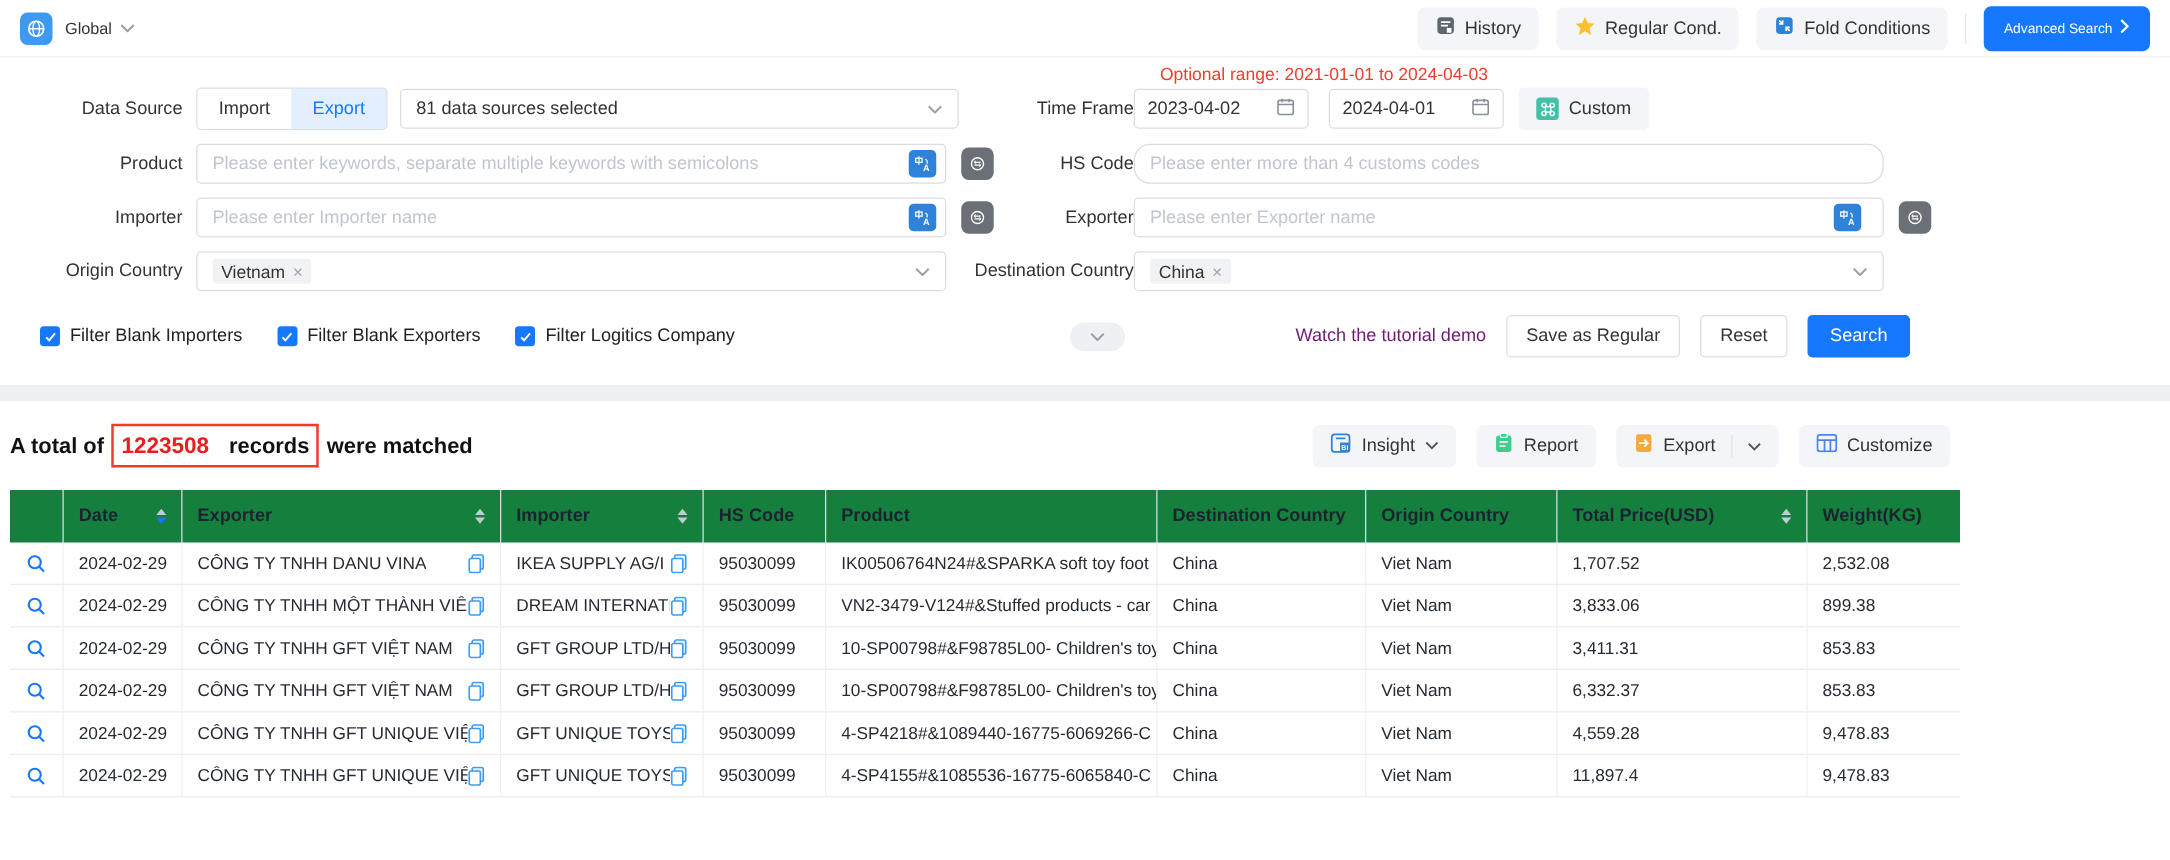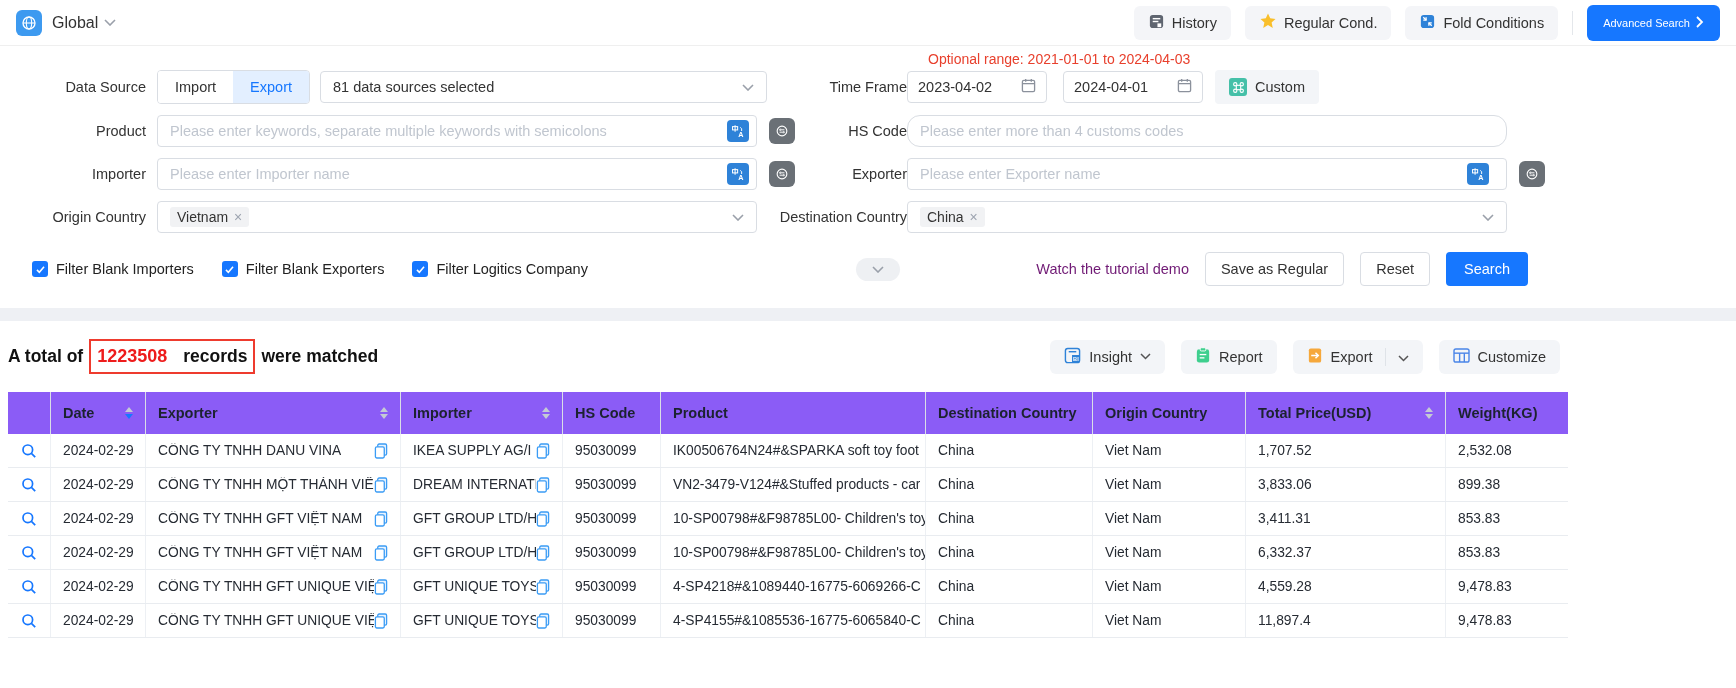--- a/index.html
+++ b/index.html
@@ -5,21 +5,21 @@
   * { box-sizing: border-box; margin: 0; padding: 0; }
   html,body { width:1736px; height:688px; background:#fff; overflow:hidden;
     font-family:"Liberation Sans","DejaVu Sans",sans-serif; color:#262b33; }
   .content { width:1572px; }
 
   
   .topbar { height:46px; display:flex; align-items:center; padding:0 16px;
     border-bottom:1px solid #efefef; }
   .logo-badge { width:26px; height:26px; border-radius:6px; background:#3d9af0;
     display:flex; align-items:center; justify-content:center; }
-  .region-name { margin-left:10px; font-size:16px; color:#333; }
+  .region-name { margin-left:10px; font-size:13px; color:#333; }
   .chev { margin-left:6px; display:inline-flex; }
   .topbar-right { margin-left:auto; display:flex; align-items:center; gap:14px; }
   .btn-gray { background:#f4f5f8; border:none; border-radius:6px; height:34px;
     padding:0 14px; font-size:14.5px; color:#333; display:flex; align-items:center;
     gap:7px; cursor:pointer; font-family:inherit; }
   .vdiv { width:1px; height:24px; background:#e4e7eb; }
   .btn-primary { background:#1677ff; color:#fff; border:none; border-radius:6px;
     height:36px; padding:0 16px; font-size:11px; display:flex; align-items:center;
     gap:6px; cursor:pointer; font-family:inherit; }
 
@@ -89,21 +89,21 @@
     align-items:center; gap:16px; }
   .red-num { color:#ee1c1c; font-size:18px; font-weight:bold; }
   .actions { margin-left:auto; display:flex; align-items:center; gap:16px; margin-right:4px; }
   .btn-action { background:#f3f5f8; border:none; border-radius:6px; height:34px; padding:0 14px;
     font-size:14.5px; color:#333; display:flex; align-items:center; gap:8px; cursor:pointer;
     font-family:inherit; }
   .split-sep { width:1px; height:18px; background:#dfe3e8; margin:0 4px; }
 
   
   .table { margin:4px 0 0 8px; width:1560px; font-size:13.8px; }
-  .t-head { display:flex; background:#8b5cf6; height:42px; align-items:stretch;
+  .t-head { display:flex; background:#15803d; height:42px; align-items:stretch;
     font-weight:bold; font-size:14.5px; color:#1c2230; }
   .t-row { display:flex; height:34px; align-items:stretch; border-bottom:1px solid #e9ecf0; }
   .cell { display:flex; align-items:center; padding-left:12px; overflow:hidden; white-space:nowrap; }
   .t-head .cell { border-left:1px solid #d9dee6; }
   .t-head .cell.c0 { border-left:none; }
   .t-row .cell { border-left:1px solid #edf0f4; }
   .t-row .cell.c0 { border-left:none; justify-content:center; padding-left:0; cursor:pointer; }
   .c0{width:42px;} .c1{width:95px;} .c2{width:255px;} .c3{width:162px;} .c4{width:98px;}
   .c5{width:265px;} .c6{width:167px;} .c7{width:153px;} .c8{width:200px;} .c9{flex:1;}
   .cell-split { justify-content:space-between; padding-right:12px; }

